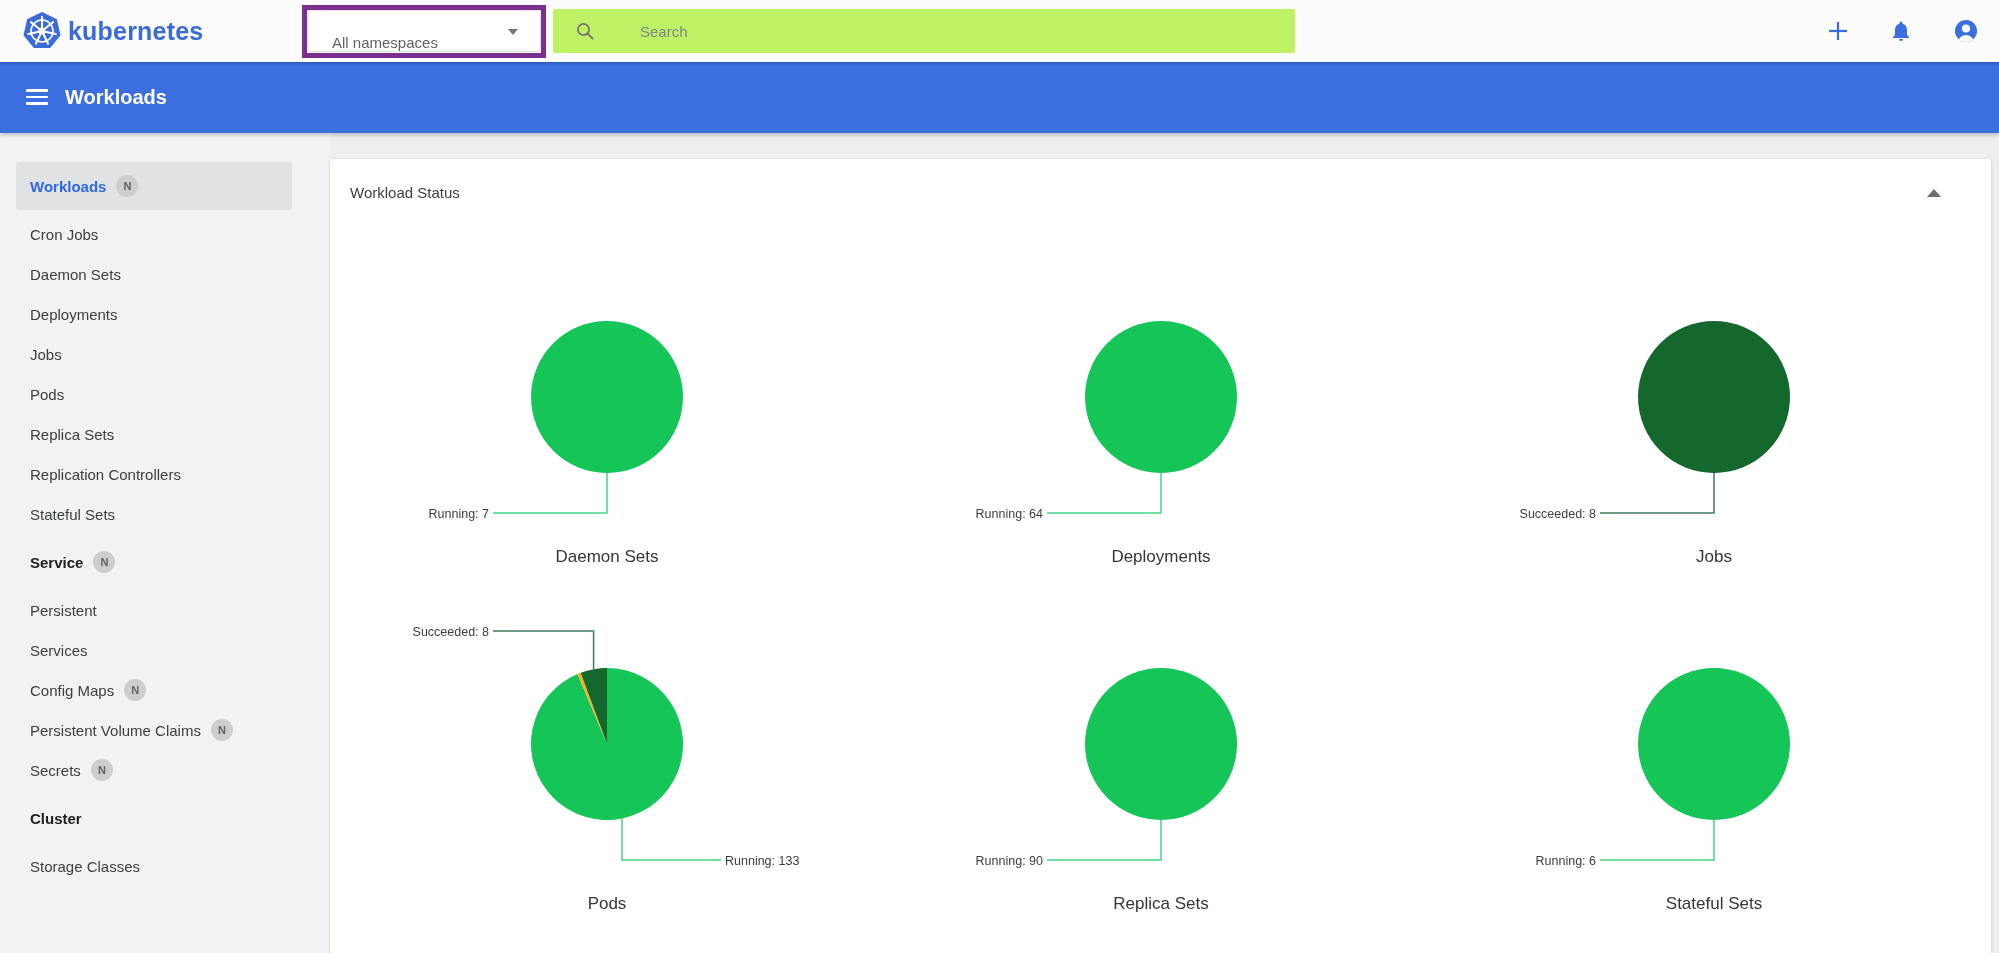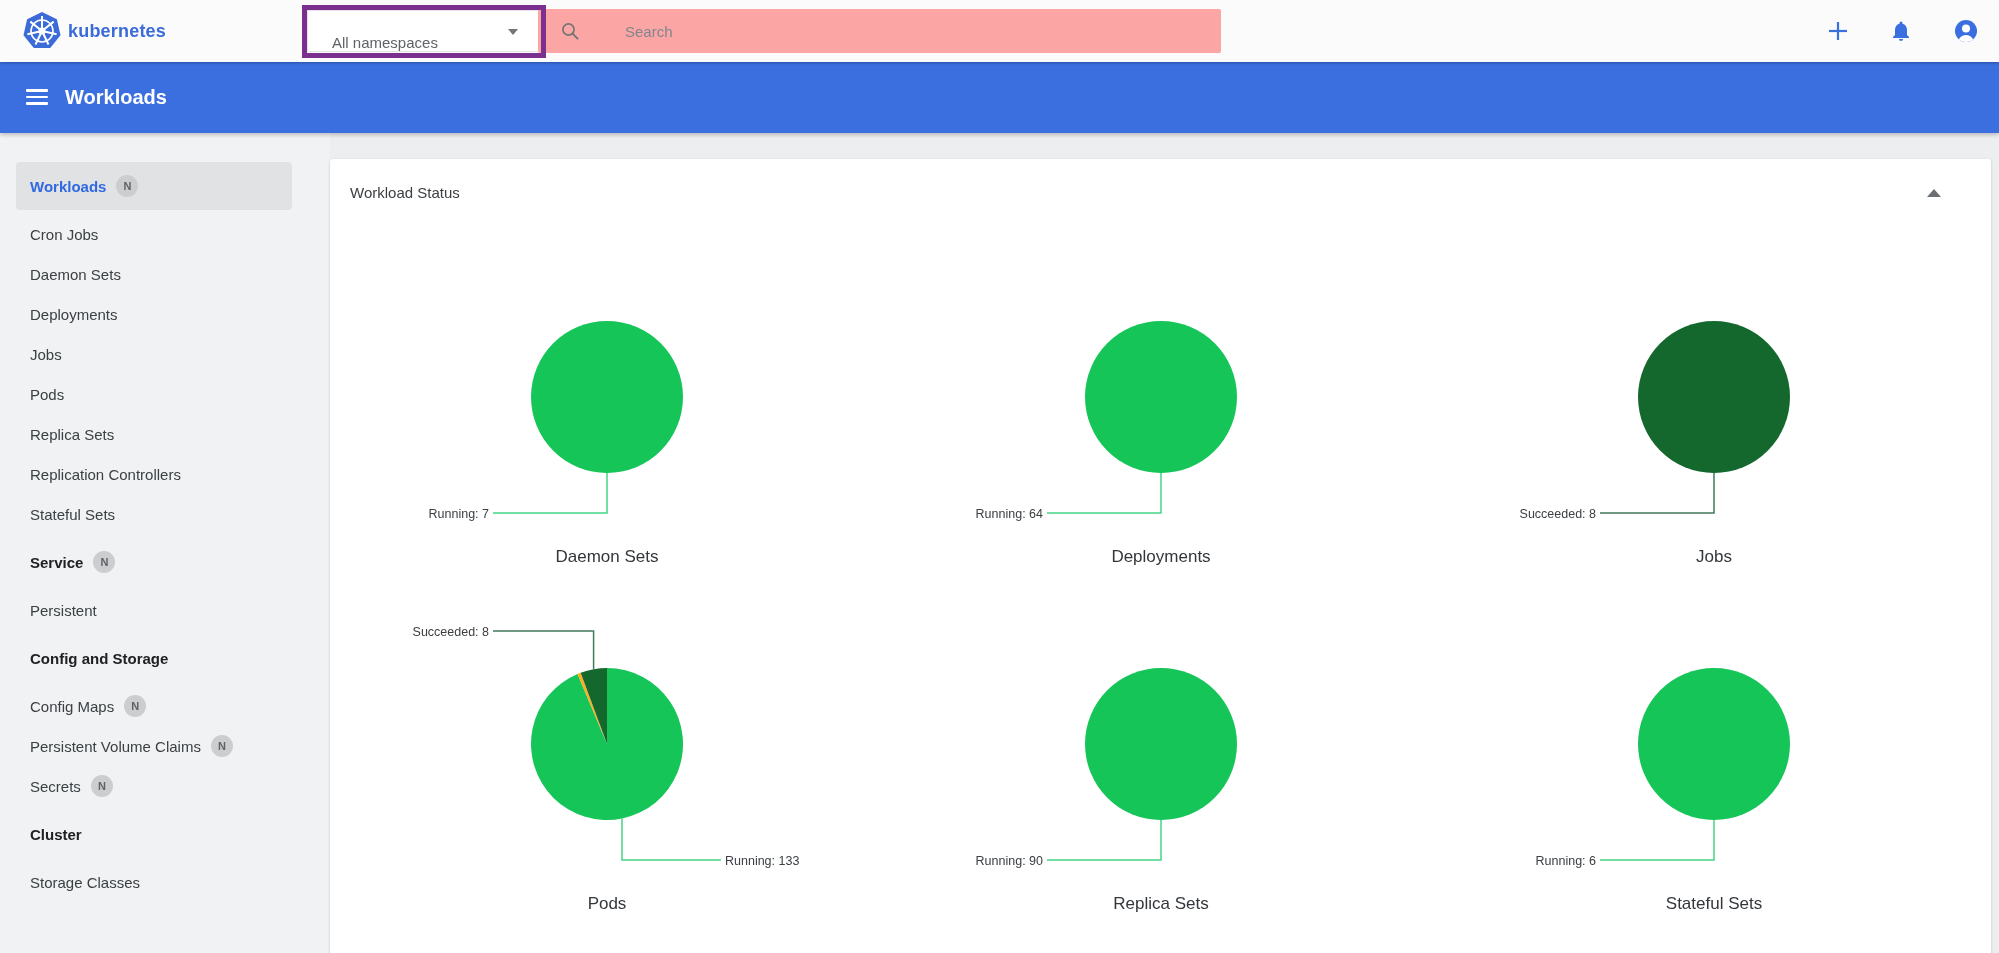--- a/index.html
+++ b/index.html
@@ -11,40 +11,40 @@
   }
   
   .topbar {
     position:absolute; left:0; top:0; width:1999px; height:62px;
     background:#fbfbfb; z-index:30;
     box-shadow:0 1px 3px rgba(0,0,0,0.28);
   }
   .logo { position:absolute; left:22px; top:11px; width:40px; height:40px; }
   .brand {
     position:absolute; left:68px; top:0; height:69px; line-height:62px;
-    font-size:18px; font-weight:bold; color:#3a6bd9; letter-spacing:0.2px;
+    font-size:25px; font-weight:bold; color:#3a6bd9; letter-spacing:0.2px;
   }
   .ns-select {
     position:absolute; left:307px; top:10px; width:234px; height:42px;
     background:#ffffff; border:1px solid #e3e3e3;
     display:flex; align-items:flex-end; cursor:pointer;
   }
   .ns-select .ns-label { margin-left:24px; font-size:15px; color:#5f6368; }
   .caret {
     position:absolute; right:22px; top:18px;
     width:0; height:0; border-left:5px solid transparent; border-right:5px solid transparent;
     border-top:6px solid #757575;
   }
   .annotation-box {
     position:absolute; left:302px; top:5px; width:244px; height:53px;
     border:5px solid #7b2f8f; z-index:40; pointer-events:none;
   }
   .searchbar {
-    position:absolute; left:538px; top:9px; width:683px; height:44px;
-    background:#fca5a5; border-radius:2px;
+    position:absolute; left:553px; top:9px; width:742px; height:44px;
+    background:#bef264; border-radius:2px;
   }
   .search-icon { position:absolute; left:23px; top:13px; width:18px; height:18px; }
   .searchbar input {
     position:absolute; left:87px; top:0; width:520px; height:44px;
     border:none; outline:none; background:transparent;
     font-family:"Liberation Sans", sans-serif; font-size:15px; color:#3c4043;
   }
   .searchbar input::placeholder { color:#80868b; opacity:1; }
   .tb-icon { position:absolute; top:19px; width:24px; height:24px; cursor:pointer; }
   .icon-plus  { left:1826px; }
@@ -199,22 +199,22 @@
     <div class="nav-item sub">
       <span>Stateful Sets</span>
     </div>
     <div class="nav-item header">
       <span>Service</span>
       <span class="badge">N</span>
     </div>
     <div class="nav-item sub">
       <span>Persistent</span>
     </div>
-    <div class="nav-item header">
-      <span>Config and Storage</span>
+    <div class="nav-item sub">
+      <span>Services</span>
     </div>
     <div class="nav-item sub">
       <span>Config Maps</span>
       <span class="badge">N</span>
     </div>
     <div class="nav-item sub">
       <span>Persistent Volume Claims</span>
       <span class="badge">N</span>
     </div>
     <div class="nav-item sub">

